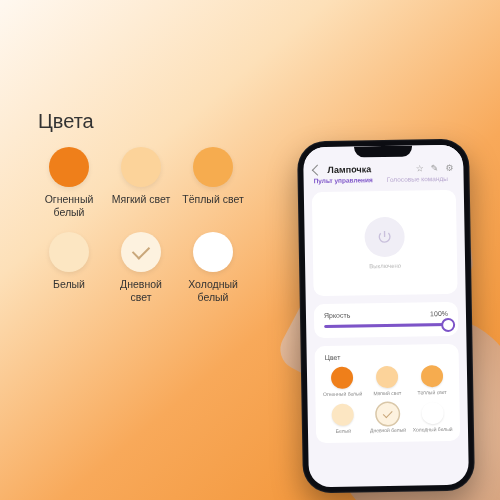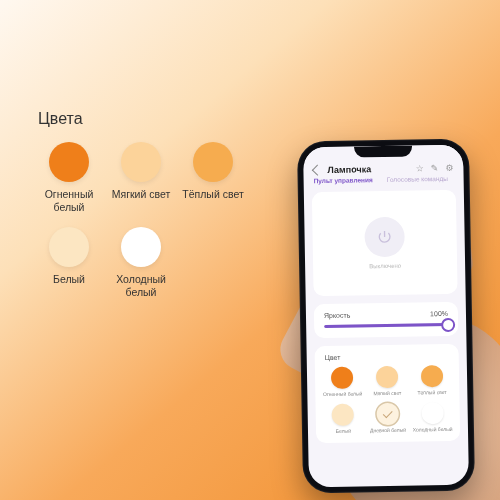--- a/index.html
+++ b/index.html
@@ -5,21 +5,21 @@
   * { box-sizing: border-box; margin: 0; padding: 0; }
   body {
     width: 500px; height: 500px;
     background: linear-gradient(140deg, #fff8f0 0%, #fde0b8 30%, #f8a95a 60%, #f08d2a 100%);
     font-family: -apple-system, "Segoe UI", Arial, sans-serif;
     position: relative; overflow: hidden;
   }
 
   
   .palette { position: absolute; left: 38px; top: 110px; width: 220px; }
-  .palette-title { font-size: 16px; color: #333; margin-bottom: 14px; font-weight: 500; }
+  .palette-title { font-size: 20px; color: #333; margin-bottom: 14px; font-weight: 500; }
   .palette-grid { display: grid; grid-template-columns: repeat(3, 62px); gap: 14px 10px; }
   .palette-item { display:flex; flex-direction:column; align-items:center; }
   .palette-swatch { width: 40px; height: 40px; border-radius: 50%; margin-bottom: 6px;
                     box-shadow: 0 2px 5px rgba(0,0,0,0.08); position:relative; }
   .palette-swatch.selected::after {
     content:""; position:absolute; left:50%; top:50%; width:14px; height:8px;
     border-left:2px solid #c9a77a; border-bottom:2px solid #c9a77a;
     transform: translate(-50%,-65%) rotate(-45deg);
   }
   .palette-label { font-size: 10.5px; color:#333; text-align:center; line-height:1.2; }
@@ -104,20 +104,24 @@
       </div>
       <div class="palette-item">
         <div class="palette-swatch" style="background: rgb(246, 172, 79);"></div>
         <div class="palette-label">Тёплый свет</div>
       </div>
       <div class="palette-item">
         <div class="palette-swatch" style="background: rgb(252, 230, 194);"></div>
         <div class="palette-label">Белый</div>
       </div>
       <div class="palette-item">
+        <div class="palette-swatch selected" style="background: rgb(253, 242, 223);"></div>
+        <div class="palette-label">Дневной свет</div>
+      </div>
+      <div class="palette-item">
         <div class="palette-swatch" style="background: rgb(255, 255, 255);"></div>
         <div class="palette-label">Холодный белый</div>
       </div>
     </div>
 </div>
 
 <div class="hand">
   <div class="wrist"></div>
   <div class="palm"></div>
   <div class="finger thumb"></div>

